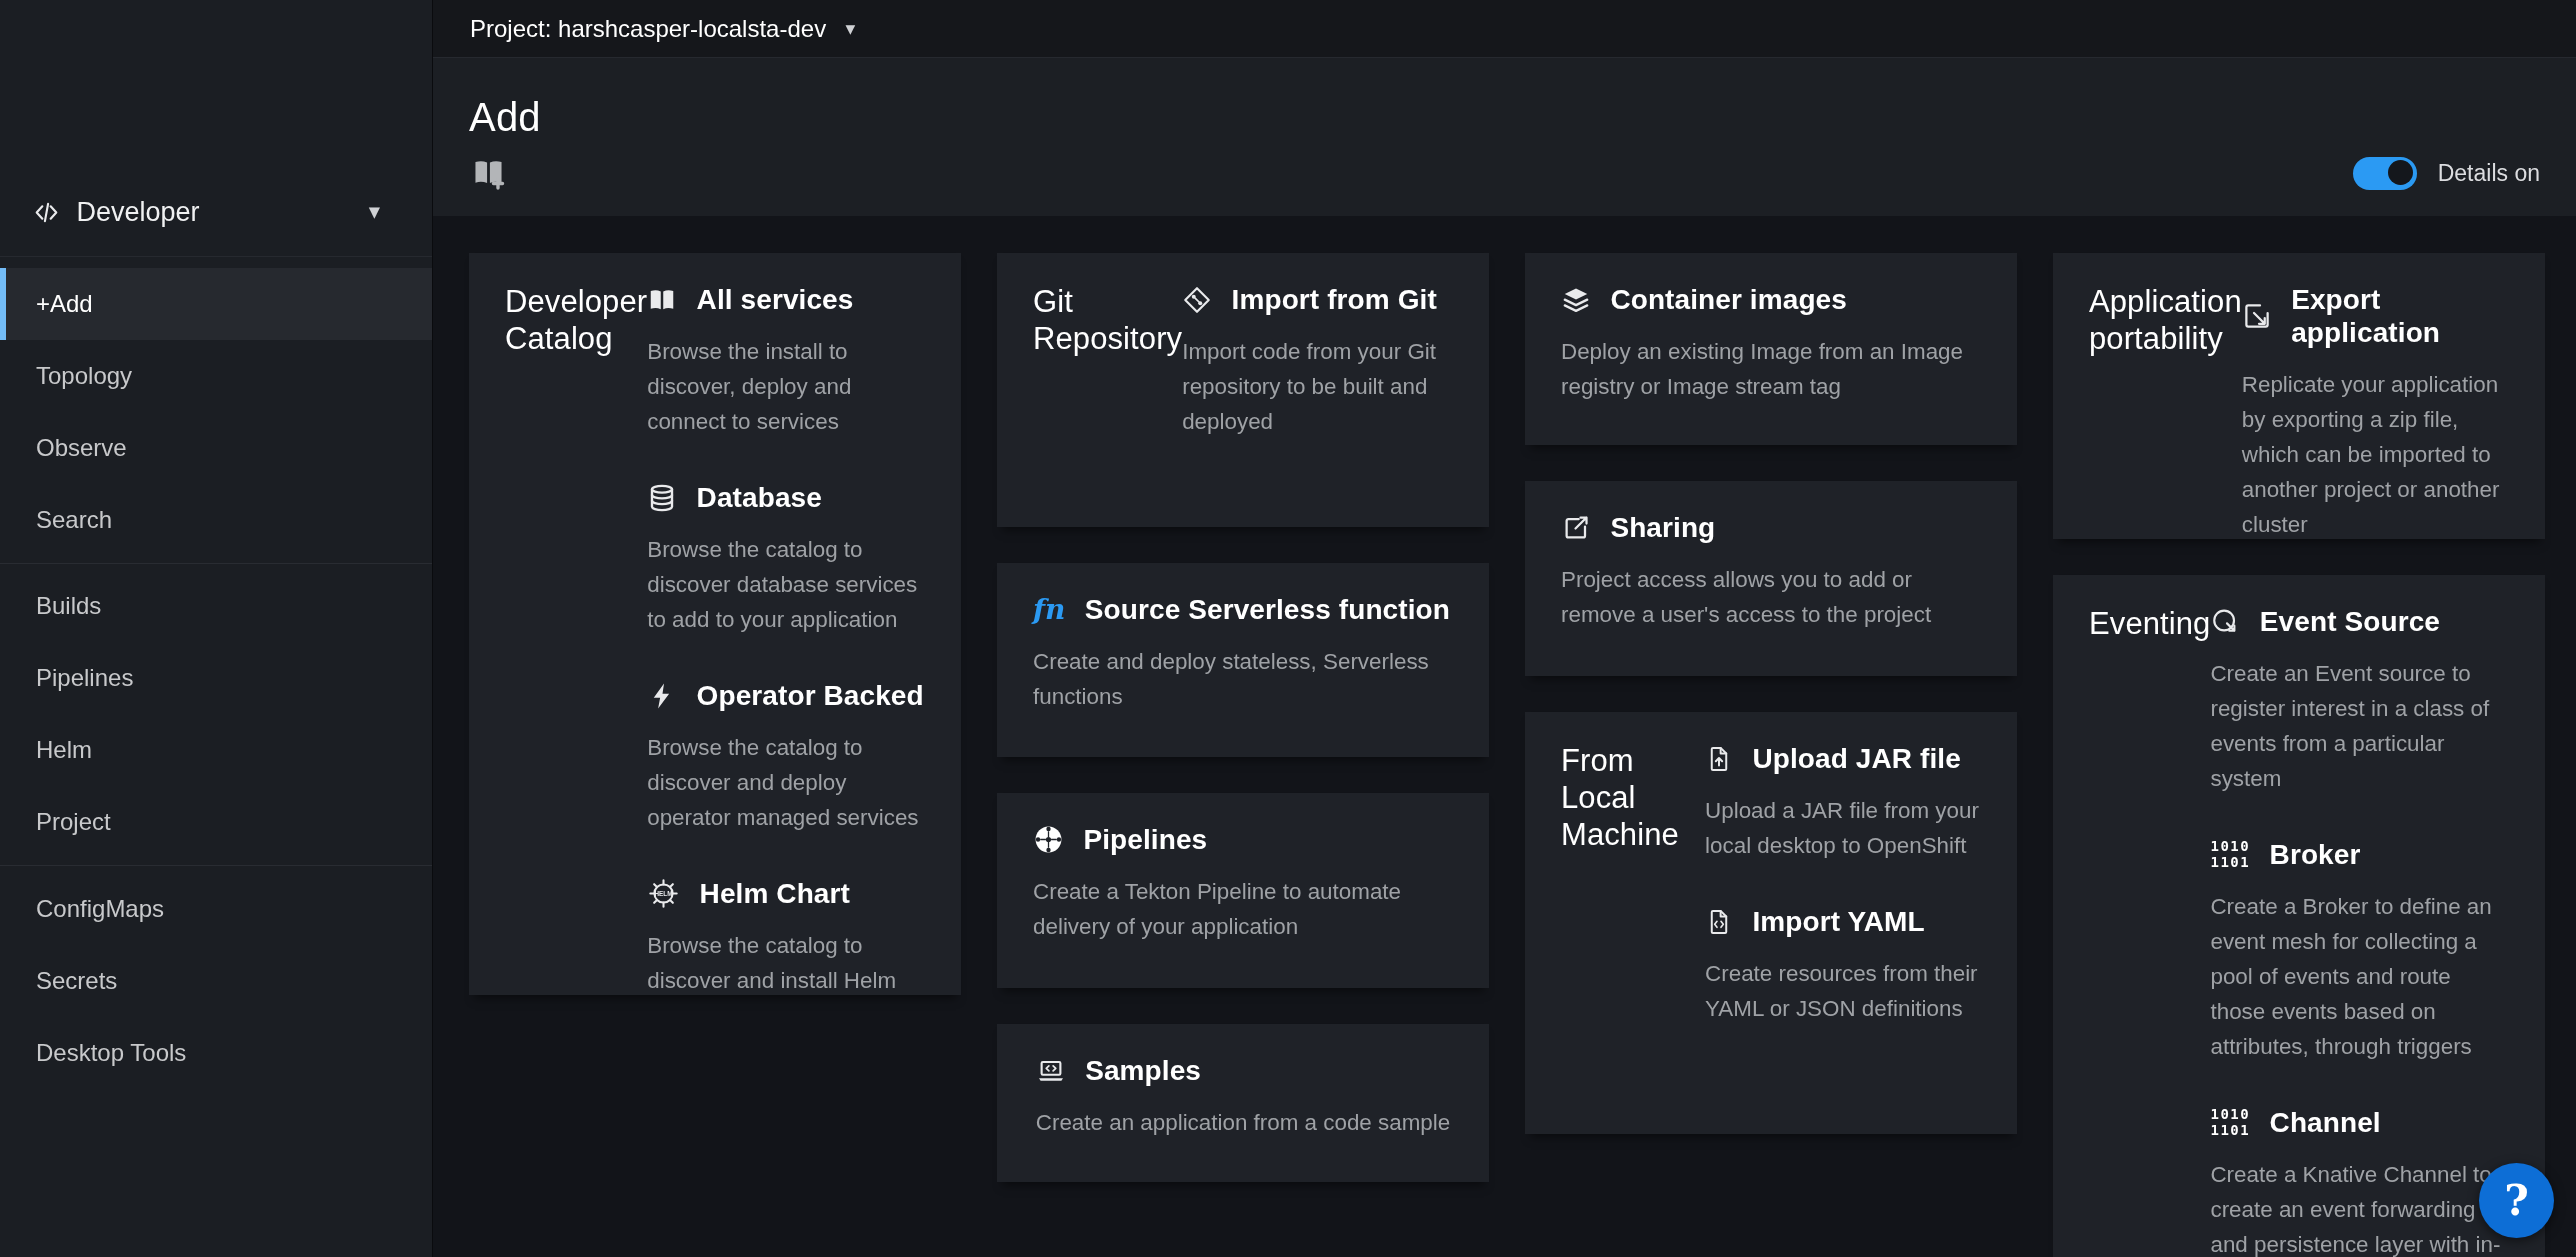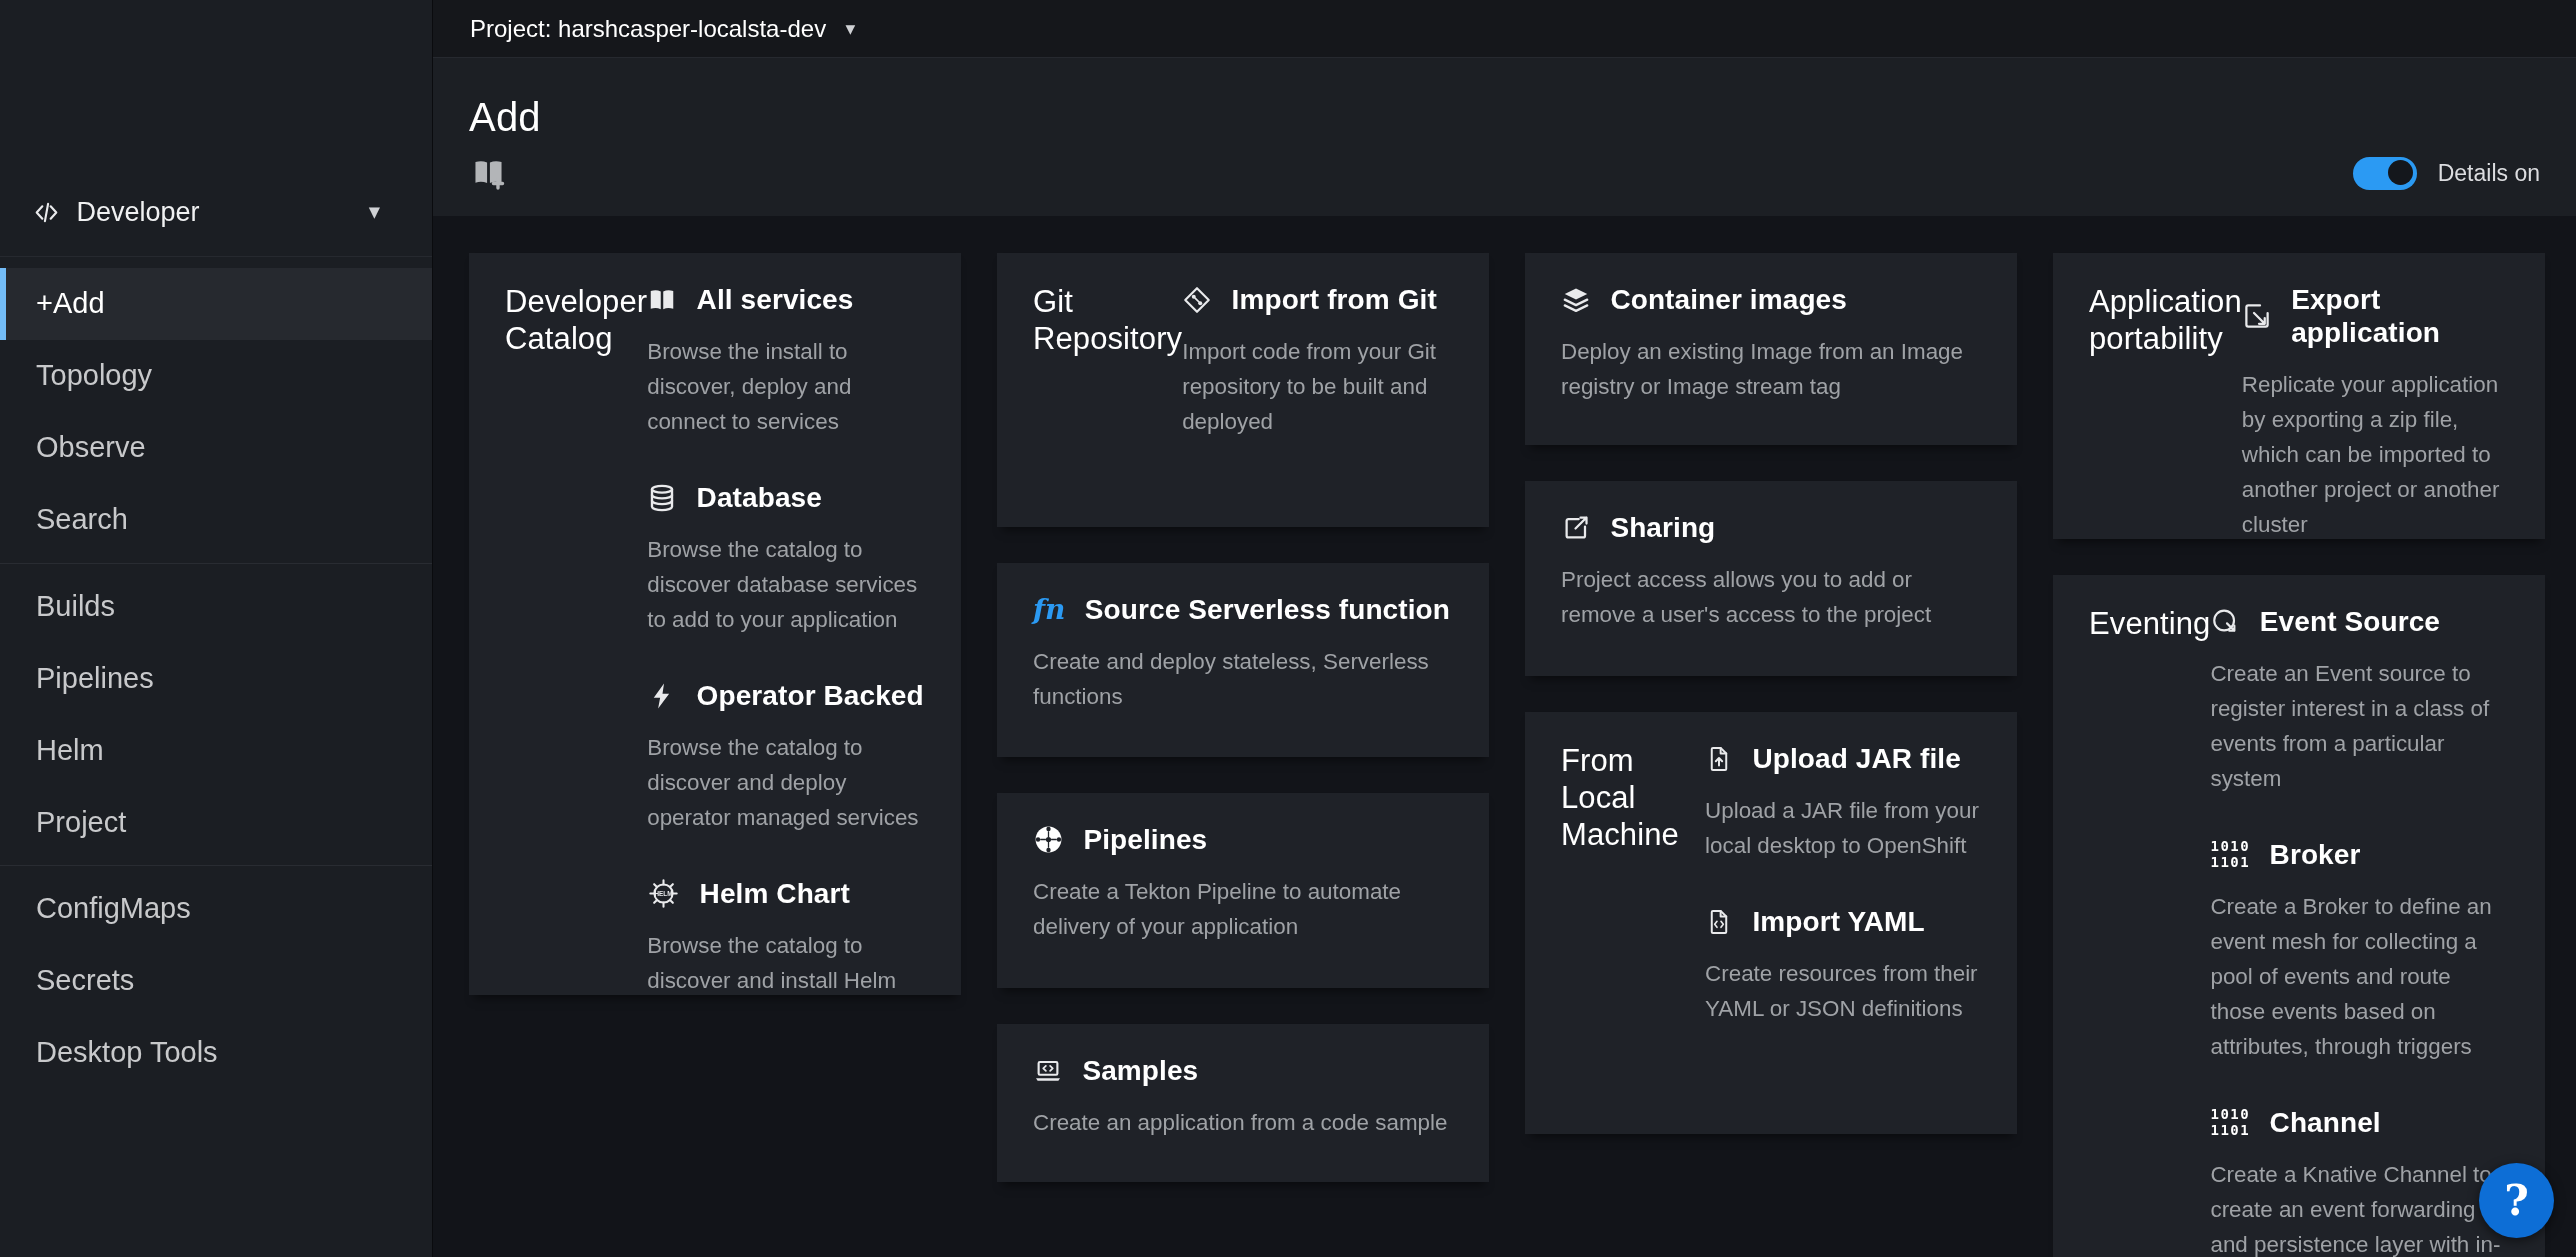--- a/index.html
+++ b/index.html
@@ -21,21 +21,21 @@
     padding:0 52px 0 33px;border-bottom:0.7px solid #26292f;cursor:pointer;
     color:#f0f1f2;font-size:27px;
   }
   .persp-left{display:flex;align-items:center;gap:16.4px;flex:1;}
   .icon{display:inline-flex;align-items:center;justify-content:center;color:#e9eaec;}
   .caret{color:#cfd1d4;font-size:22.4px;line-height:1;}
   .nav{padding-top:10.4px;}
   .nav-group + .nav-group{border-top:0.7px solid #292c32;margin-top:6.7px;padding-top:6.7px;}
   .nav-item{
     height:72px;display:flex;align-items:center;padding-left:36px;
-    font-size:29px;color:#c8c9cb;cursor:pointer;
+    font-size:24px;color:#c8c9cb;cursor:pointer;
   }
   .nav-item.active{
     background:#26292f;color:#ffffff;
     border-left:6px solid #73bcf7;padding-left:30px;
   }
 
   
   .main{flex:1;display:flex;flex-direction:column;min-width:0;height:100%;}
   .masthead{
     height:57px;flex:0 0 57px;background:#15171b;border-bottom:0.7px solid #26292f;
@@ -62,21 +62,21 @@
   .content{
     flex:1;background:#121419;overflow:hidden;
     display:flex;gap:36px;align-items:flex-start;padding:37px 33px 0 36px;
   }
   .col{width:492px;flex:0 0 492px;display:flex;flex-direction:column;gap:36px;}
 
   .card{
     background:#1f2228;box-shadow:0 7.5px 9px -4.5px rgba(0,0,0,.5);
     padding:30px 36px;box-sizing:border-box;display:flex;flex-direction:row;overflow:hidden;
   }
-  .card.centered{justify-content:flex-start;}
+  .card.centered{justify-content:center;}
   .card-title{font-size:31px;line-height:37px;font-weight:500;color:#ffffff;margin:0 0 39px 0;letter-spacing:0.1px;}
   .card-items{display:flex;flex-direction:column;gap:42px;}
   .card-item{cursor:pointer;}
   .item-head{display:flex;align-items:center;gap:19.4px;}
   .item-label{font-size:28px;line-height:33px;font-weight:600;color:#ffffff;letter-spacing:0.1px;}
   .item-desc{margin-top:18px;font-size:22.4px;line-height:35px;color:#9fa2a6;}
   .fn-glyph{
     font-family:"DejaVu Serif",serif;font-style:italic;font-weight:700;
     font-size:28px;color:#2b9af3;line-height:30px;
   }

